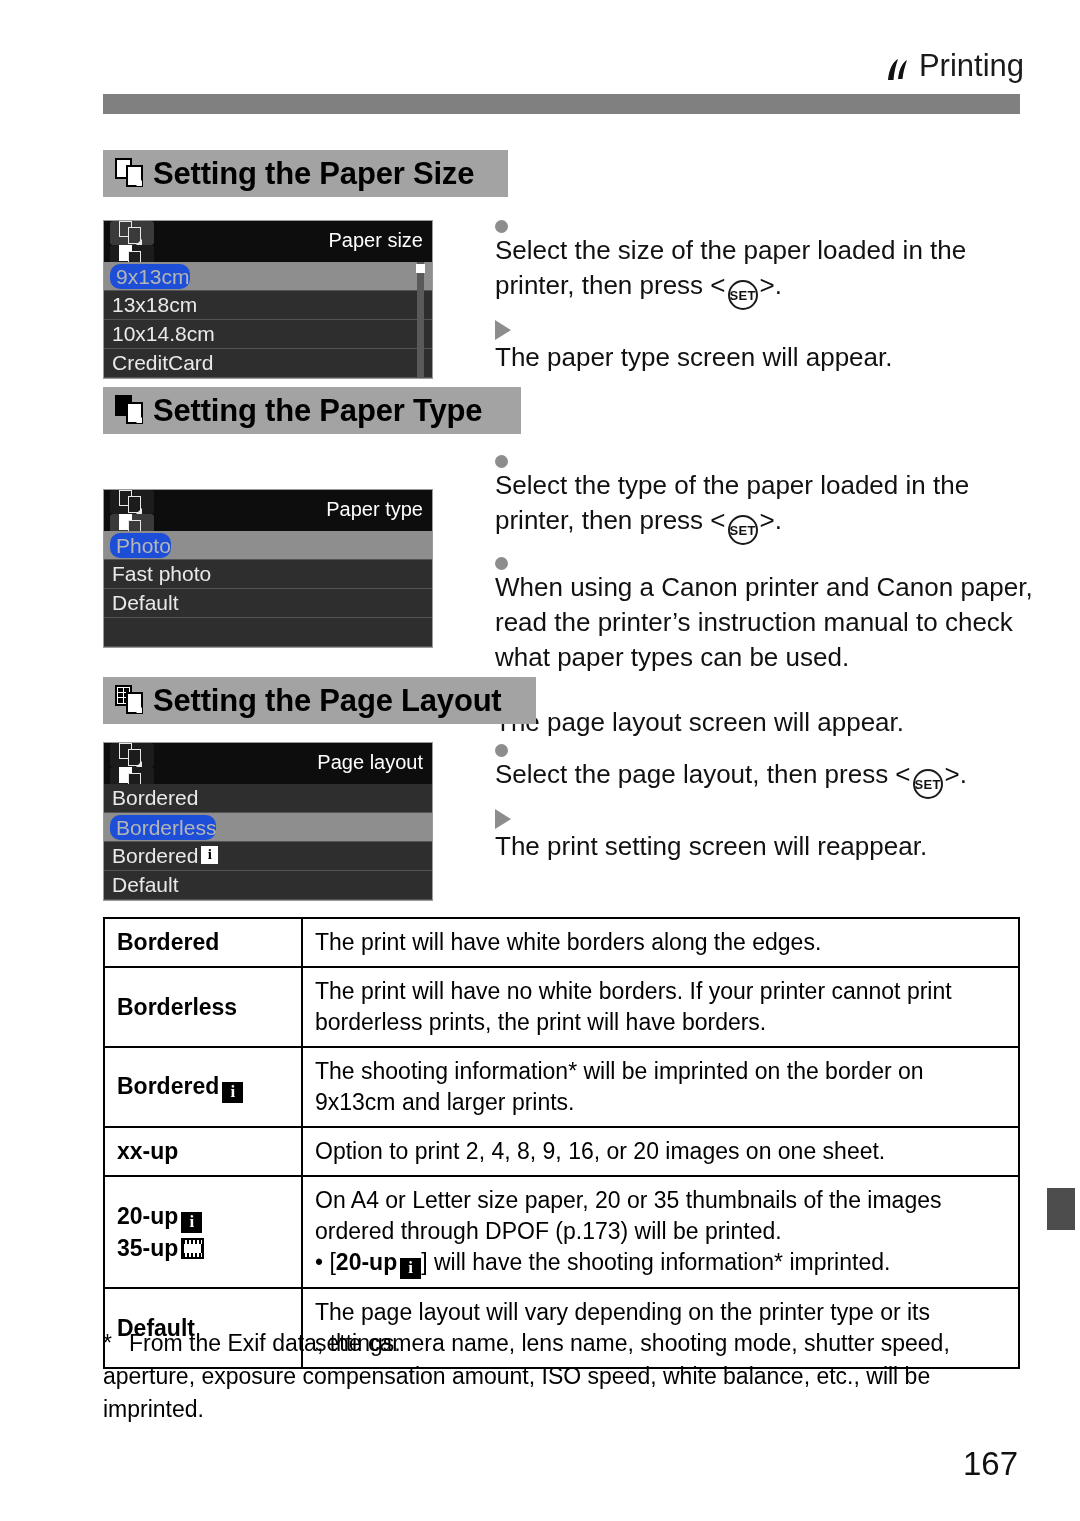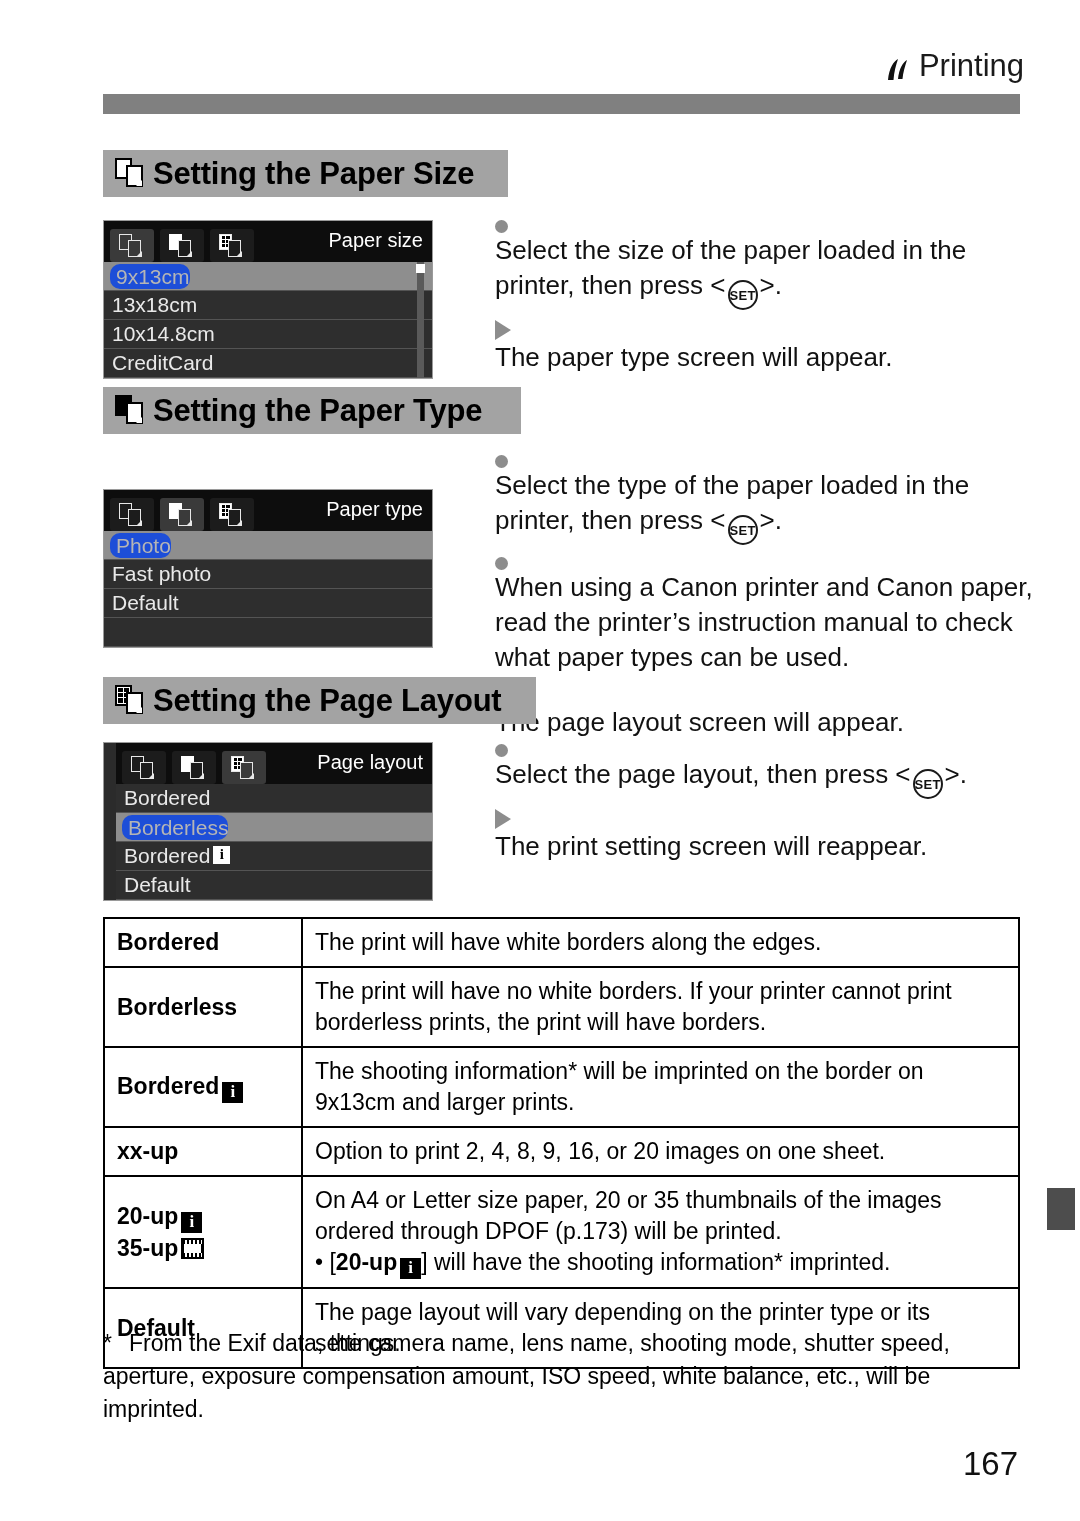--- a/index.html
+++ b/index.html
@@ -121,23 +121,24 @@
     width: 330px;
     background: #2b2b2b;
     border: 1px solid #9a9a9a;
     box-sizing: border-box;
     font-family: "Liberation Sans", sans-serif;
   }
   .lcd-tabbar {
     height: 41px;
     background: #0d0d0d;
     display: flex;
-    align-items: flex-end;
+    align-items: flex-start;
     position: relative;
     padding-left: 6px;
+    flex-direction: column;
   }
   .lcd-tab {
     width: 44px; height: 33px;
     margin-right: 6px;
     border-radius: 3px;
     background: #3a3a3a;
     display: flex;
     align-items: center;
     justify-content: center;
     position: relative;
@@ -558,21 +559,21 @@
           <i></i>
           <i></i>
           <i></i>
         </span>
       <span class="front"></span>
     </span>
   </span>
   <span class="head-text">Setting the Page Layout</span>
 </div>
 
-<div class="lcd" style="left:103px; top:742px;padding-left:12px;">
+<div class="lcd" style="left:103px; top:742px;">
   <div class="lcd-tabbar">
     <span class="lcd-tab inactive">
       <span class="tab-glyph">
           <span class="b"></span>
           <span class="f"></span>
         </span>
     </span>
     <span class="lcd-tab inactive">
       <span class="tab-glyph">
           <span class="b fill"></span>

